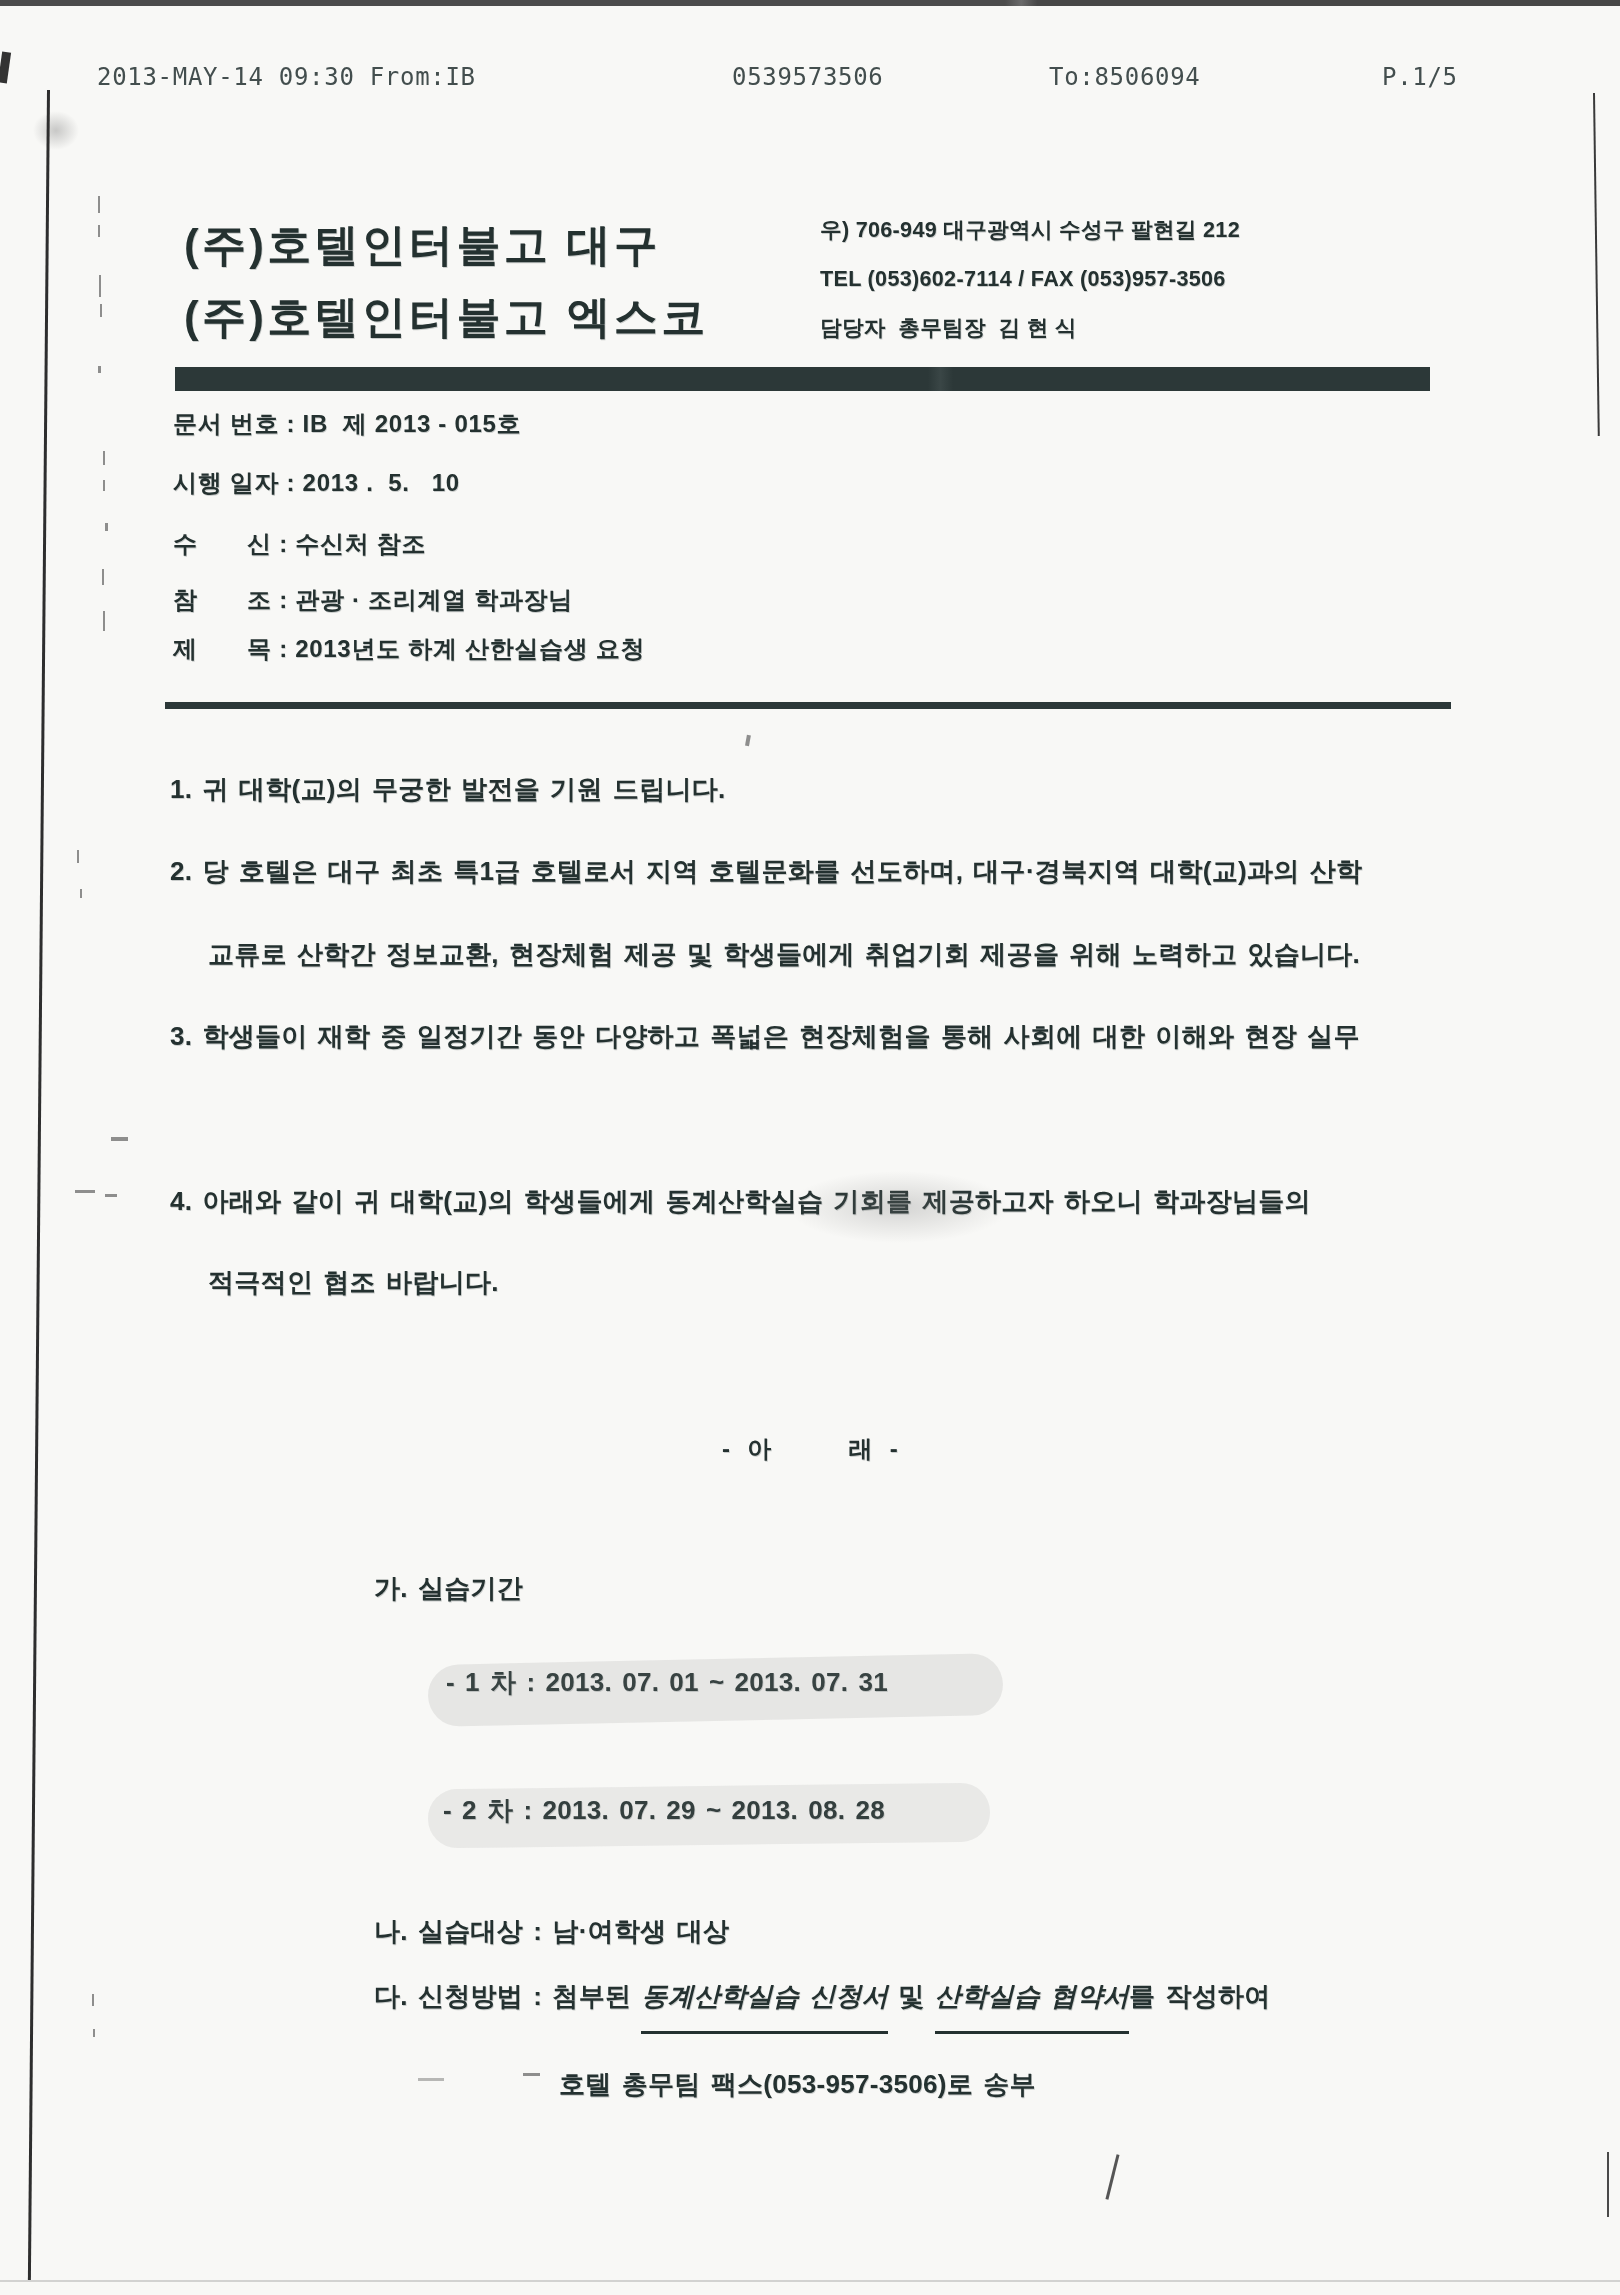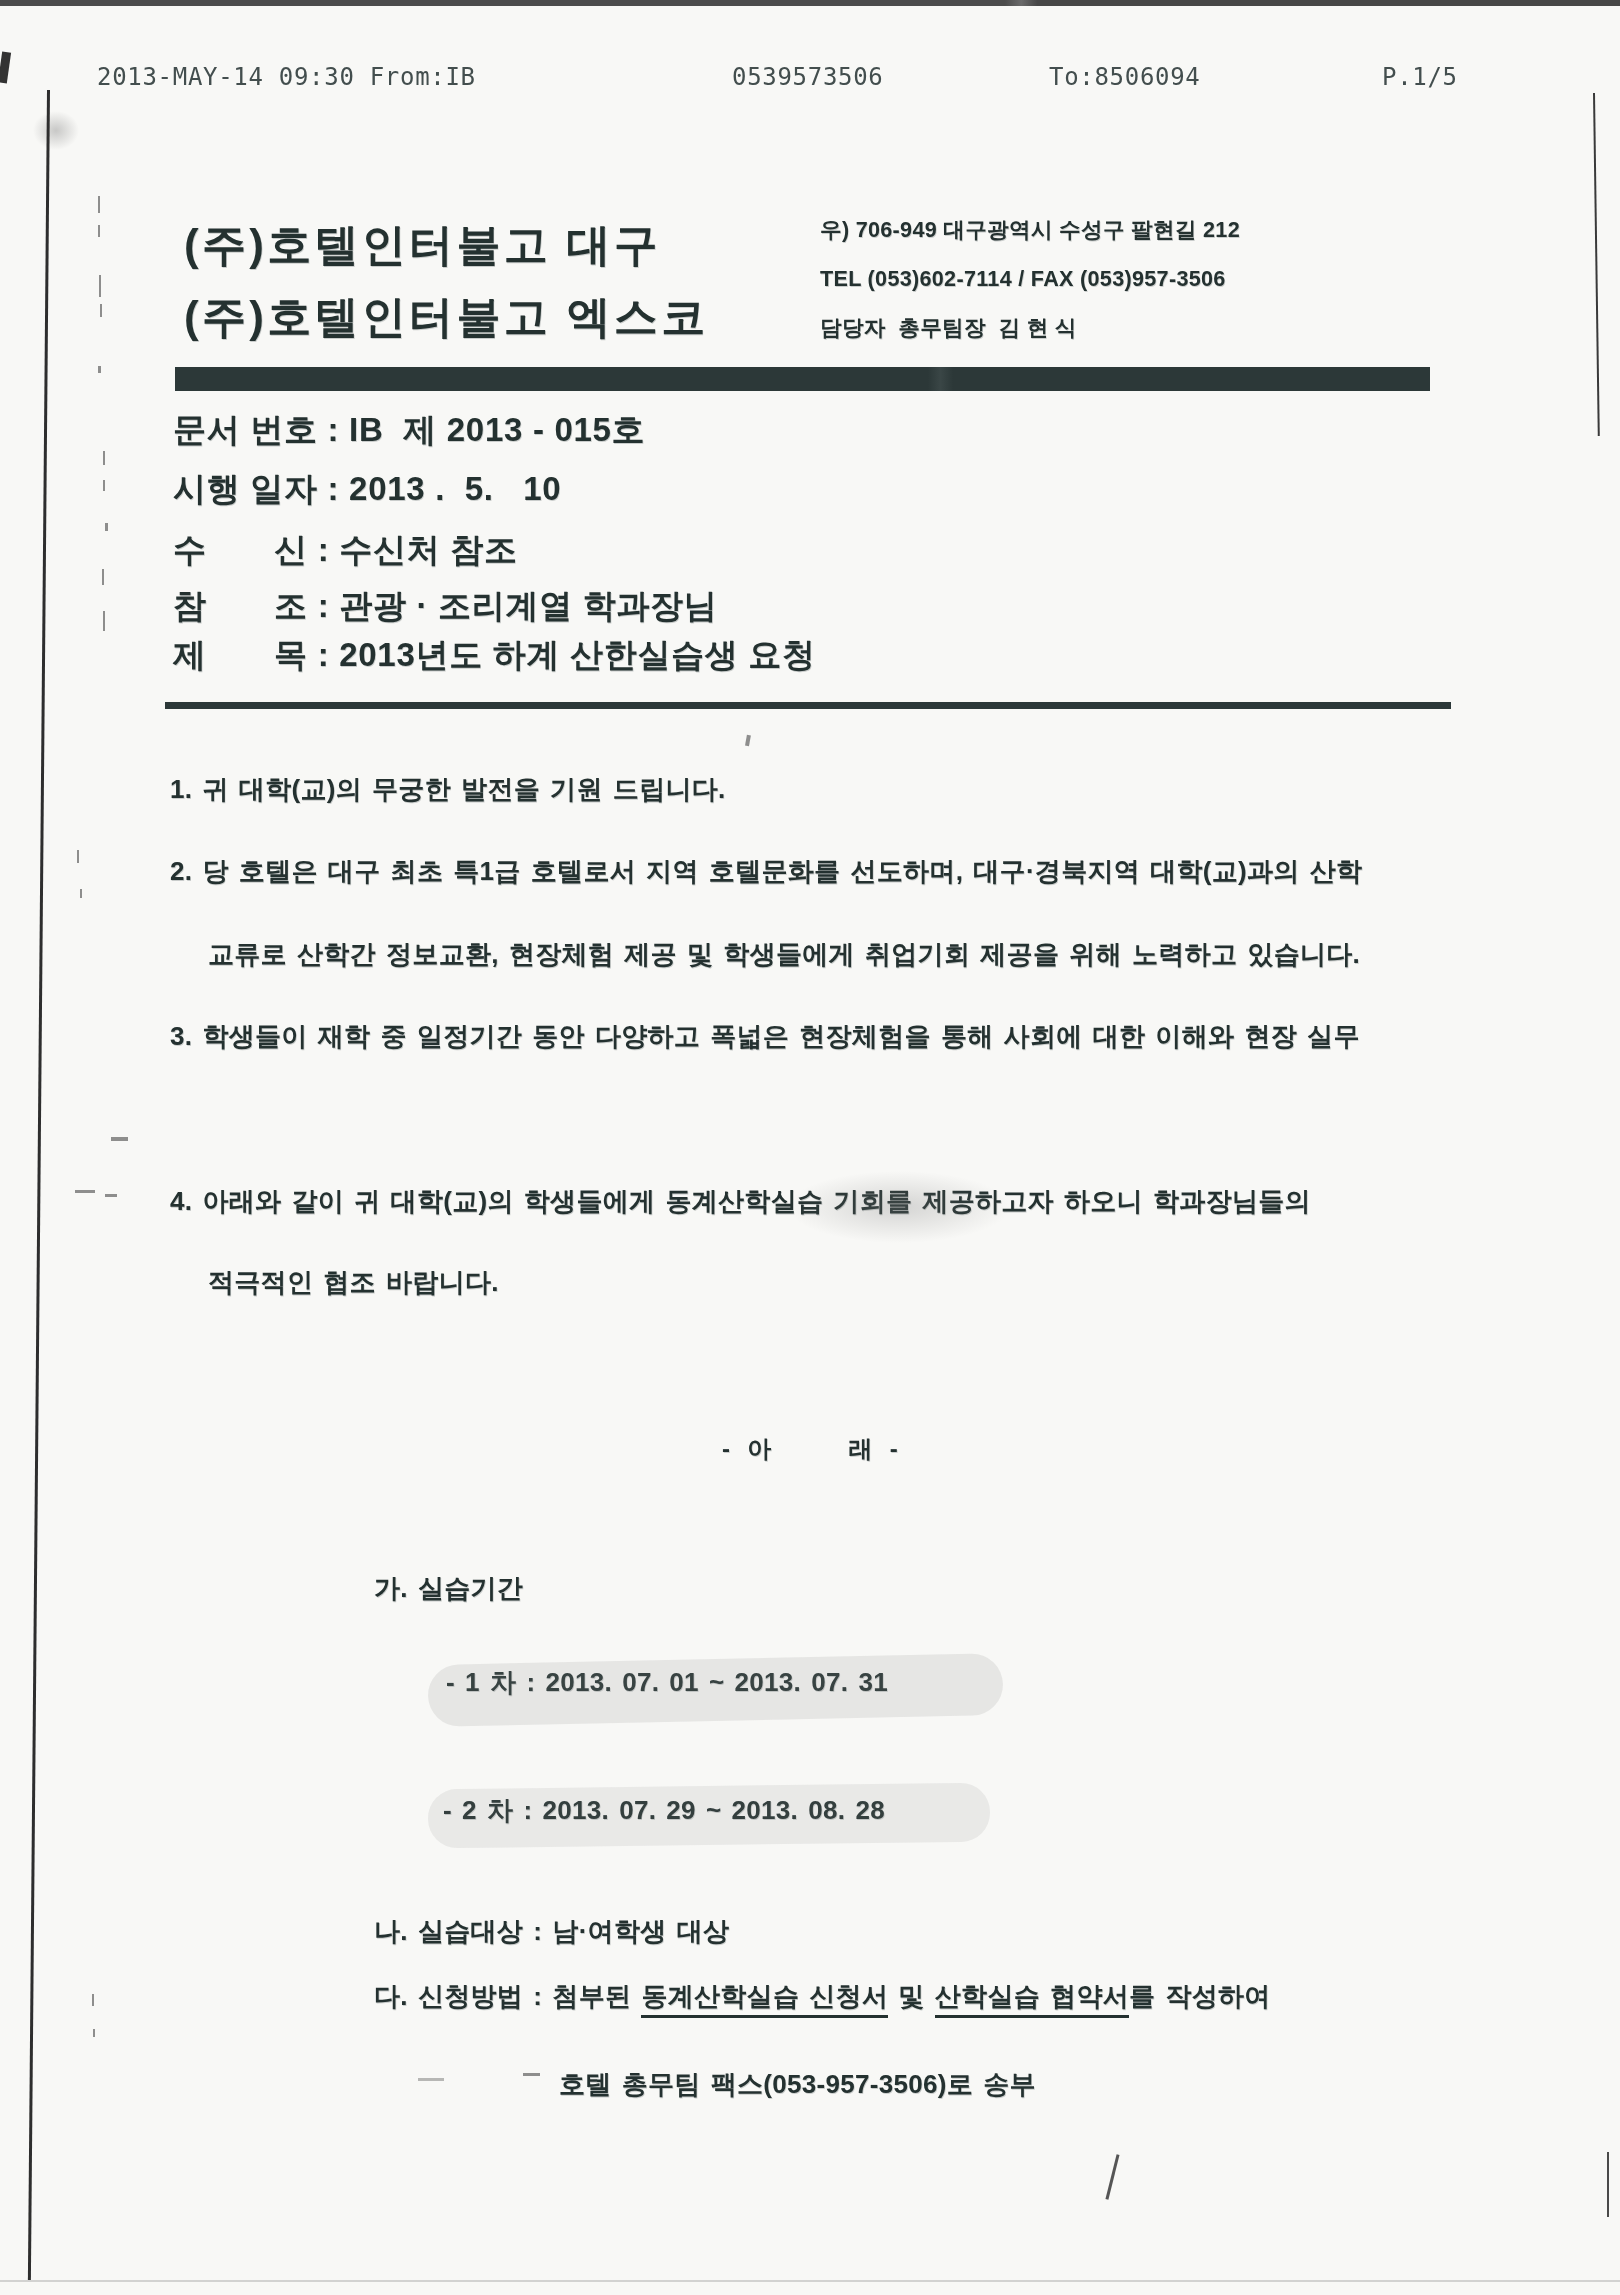--- a/index.html
+++ b/index.html
@@ -10,24 +10,24 @@
     color:#243130;
   }
   .abs { position:absolute; white-space:pre; }
   .ink { font-weight:700; color:#243130; text-shadow:0.7px 0.7px 0 rgba(36,49,48,.22); }
   .fax-font {
     font-family:"DejaVu Sans Mono","Liberation Mono",monospace;
     font-size:24px; font-weight:500; color:#434e4e; letter-spacing:0.7px;
   }
   .h1 { font-size:44px; letter-spacing:3.3px; }
   .info { font-size:21.6px; letter-spacing:0.3px; line-height:21.6px; }
-  .docrow { font-size:33px; letter-spacing:0.7px; }
+  .docrow { font-size:24px; letter-spacing:0.7px; }
   .body-line { font-size:26px; letter-spacing:0.3px; word-spacing:2.6px; }
   .sep-line { font-size:24px; letter-spacing:1.3px; }
-  .u { border-bottom:3.3px solid #243130; padding-bottom:4px; }
+  .u { border-bottom:3.3px solid #243130; padding-bottom:20px;font-style:italic; }
   .bar  { position:absolute; left:175px; top:367px; width:1255px; height:23.5px;
           background:linear-gradient(90deg,#2c3838 0%,#2c3838 60%,#3a4646 61%,#2c3838 62%,#2c3838 100%); }
   .rule { position:absolute; left:165px; top:702px; width:1286px; height:7.2px; background:#2c3838; }
   
   .mark { position:absolute; }
   .top-band { left:0; top:0; width:1621px; height:5.9px;
               background:linear-gradient(90deg,#4c4c4c 0%,#4c4c4c 62%,#6a6a6a 63%,#474747 64%,#474747 100%); }
   .corner-mark { left:0; top:52px; width:9.2px; height:31px; background:#333; transform:rotate(8deg); }
   .smudge1 { left:33px; top:111px; width:46px; height:39px;
              background:radial-gradient(closest-side,rgba(110,110,110,.35),rgba(110,110,110,0)); }

